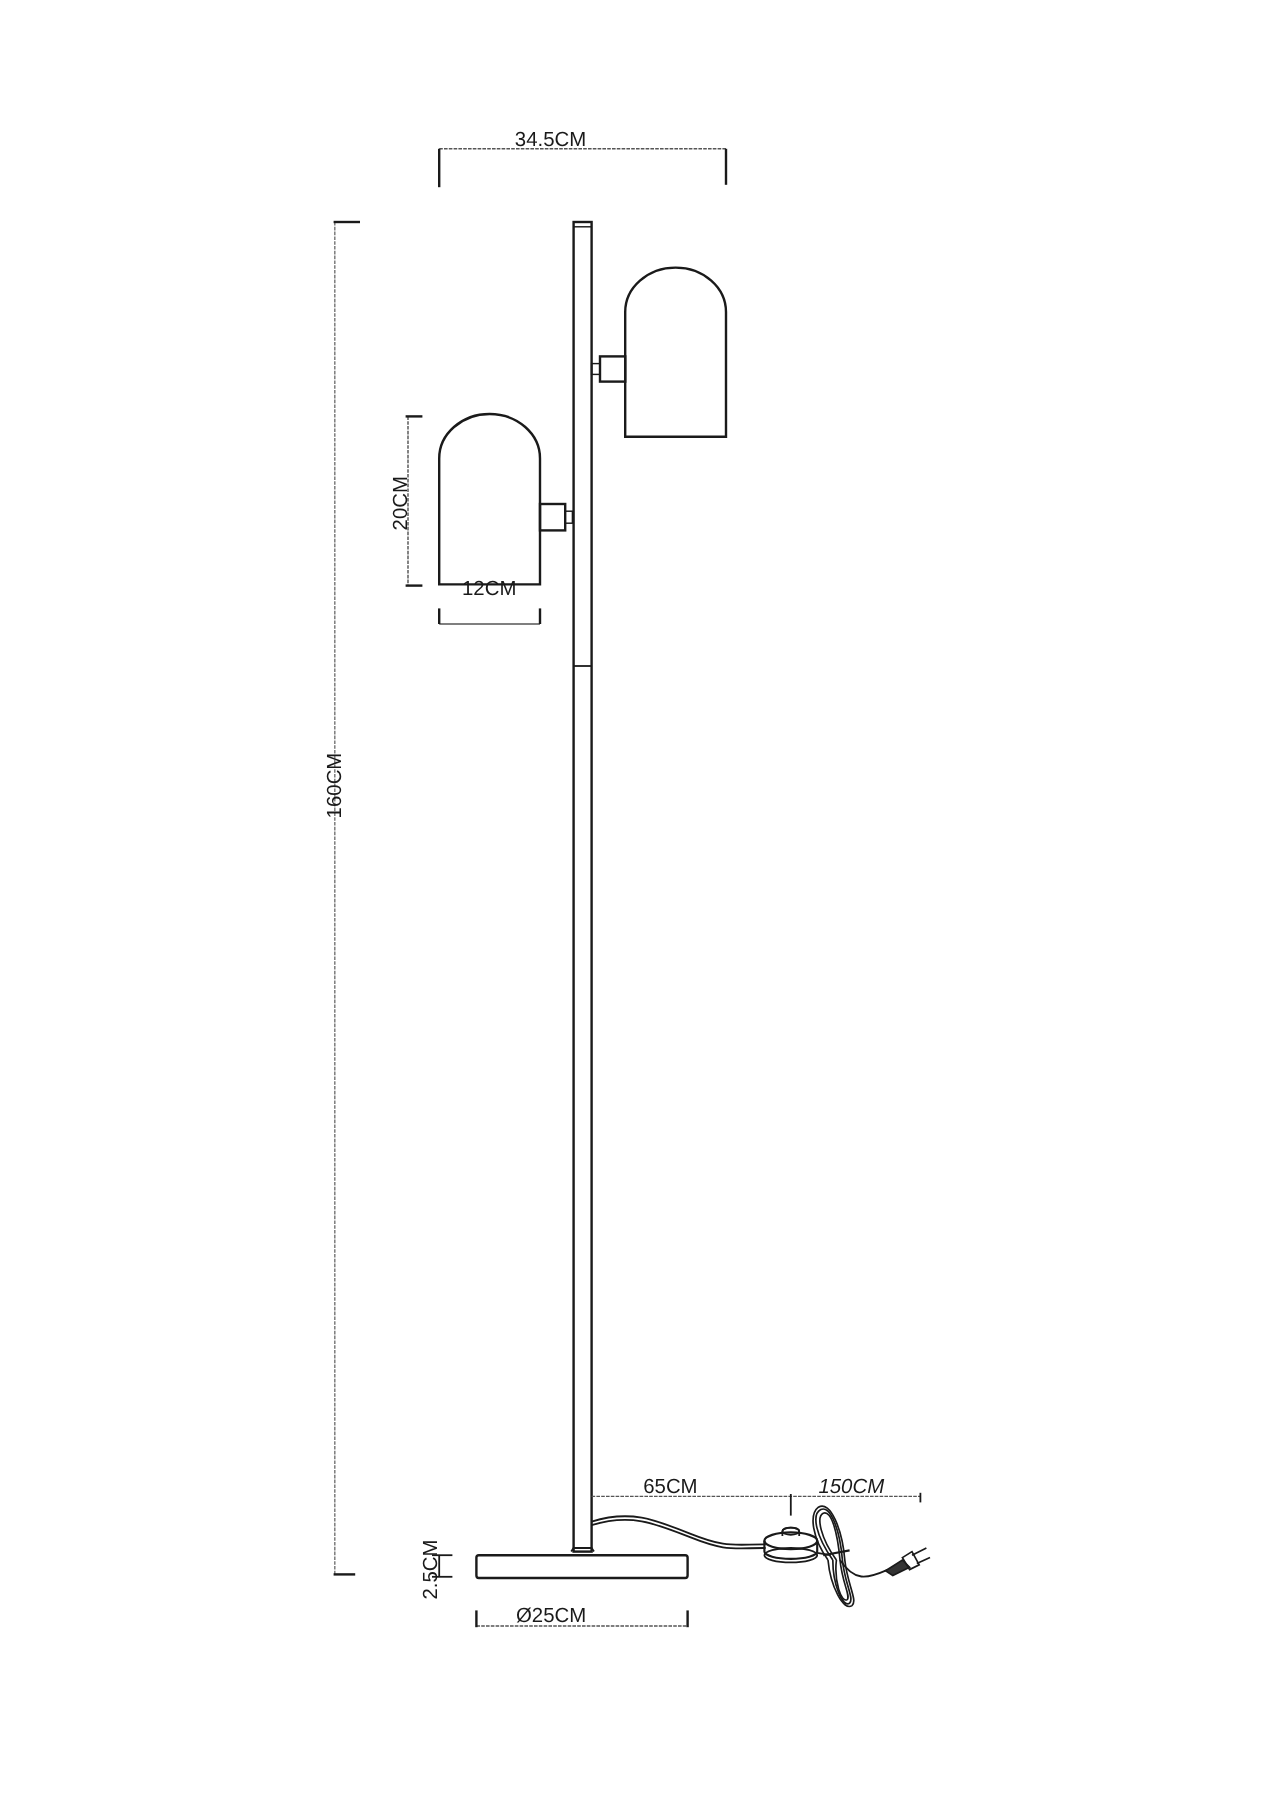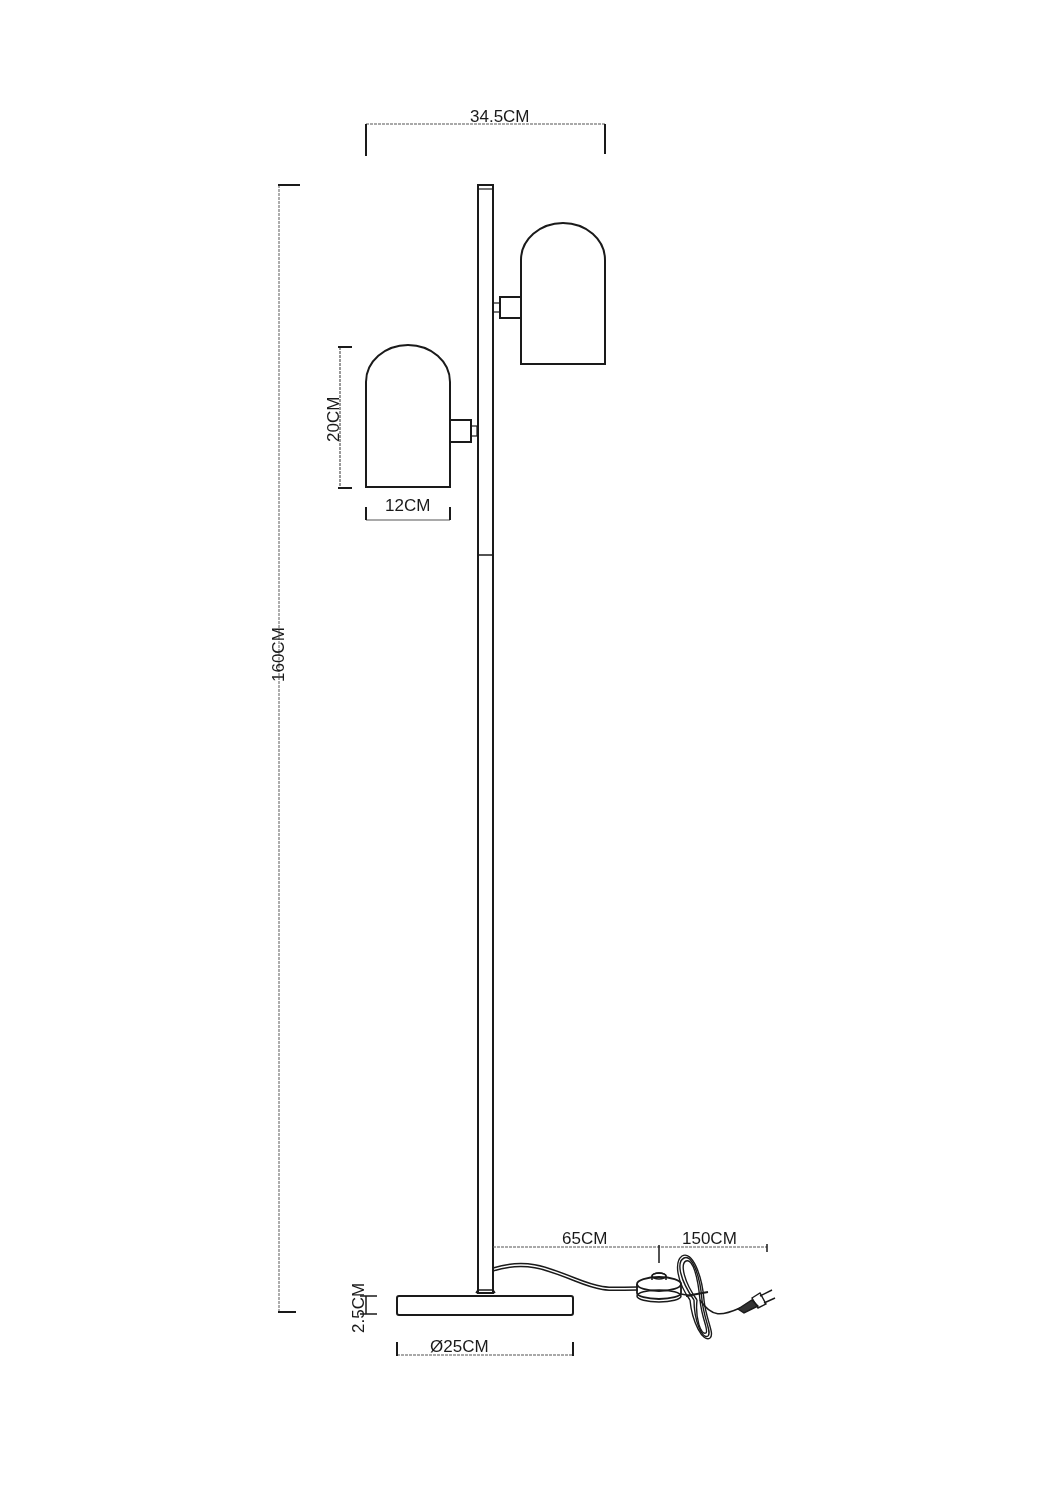--- a/index.html
+++ b/index.html
@@ -105,21 +105,21 @@
       <g stroke-width="1.4">
         <path d="M738 1309 L752 1300 L758 1306 L744 1313 Z" fill="#333"></path>
         <path d="M752 1298 L760 1293 L766 1304 L758 1308 Z"></path>
         <line x1="760" y1="1296" x2="772" y2="1290"></line>
         <line x1="764" y1="1303" x2="775" y2="1298"></line>
       </g>
     </g>
   </svg>
 
   
-  <div class="lbl" style="left:470px; top:108px;">34.5CM</div>
+  <div class="lbl" style="left:429px; top:108px;">34.5CM</div>
   <div class="lbl vert" style="left:270px; top:682px;">160CM</div>
   <div class="lbl vert" style="left:325px; top:442px;">20CM</div>
-  <div class="lbl" style="left:385px; top:497px;">12CM</div>
-  <div class="lbl" style="left:562px; top:1230px;text-align:right;">65CM</div>
-  <div class="lbl" style="left:682px; top:1230px;">150CM</div>
+  <div class="lbl" style="left:385px; top:482px;">12CM</div>
+  <div class="lbl" style="left:536px; top:1230px;text-align:right;">65CM</div>
+  <div class="lbl" style="left:682px; top:1230px;font-style:italic;">150CM</div>
   <div class="lbl vert" style="left:350px; top:1333px;">2.5CM</div>
   <div class="lbl" style="left:430px; top:1338px;">Ø25CM</div>
 </div>
 
 </body></html>

